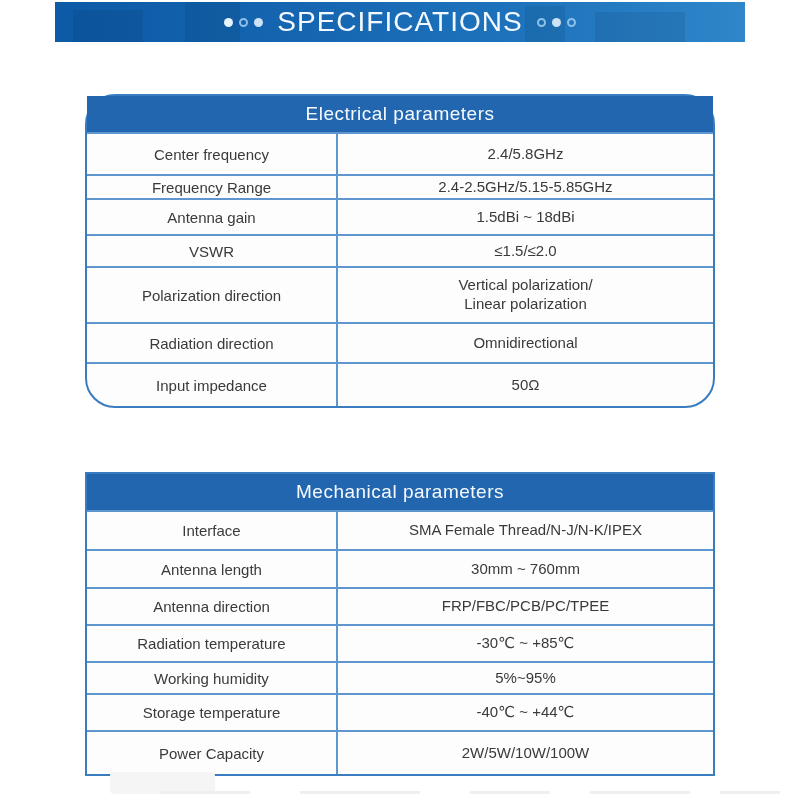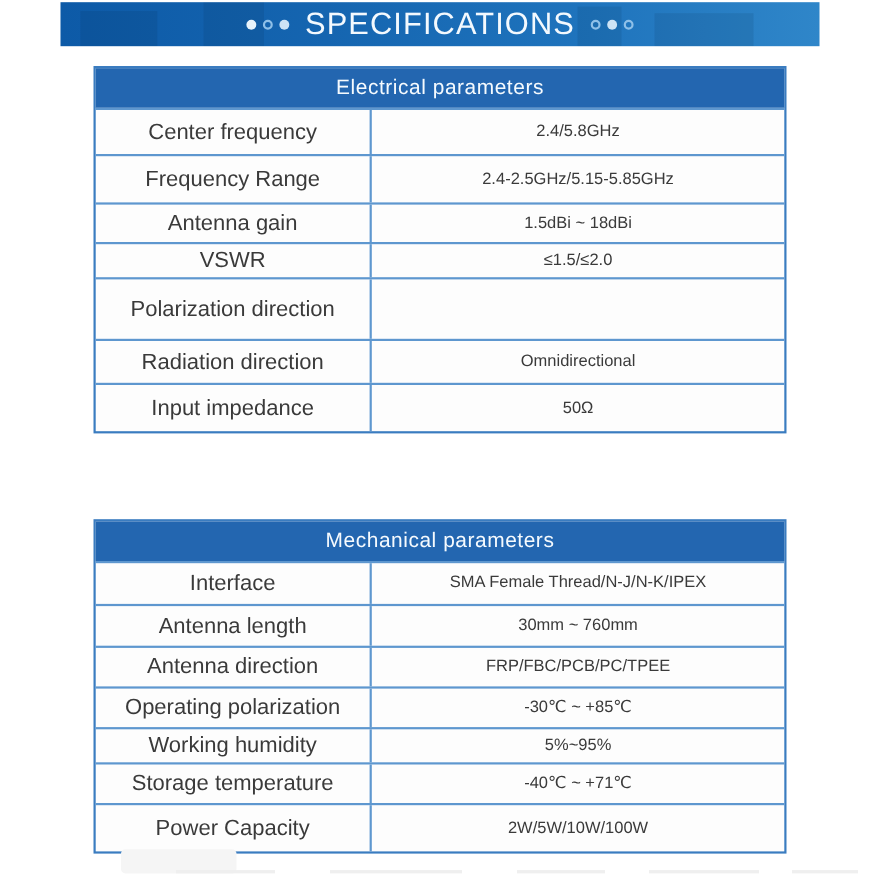--- a/index.html
+++ b/index.html
@@ -89,38 +89,38 @@
     border-top: 2px solid #5e97cf;
     box-sizing: border-box;
   }
   .label-cell {
     flex: 0 0 251px;
     border-right: 2px solid #5e97cf;
     display: flex;
     align-items: center;
     justify-content: center;
     text-align: center;
-    font-size: 20px;
+    font-size: 15px;
     box-sizing: border-box;
     padding: 2px 24px;
   }
   .value-cell {
     flex: 1;
     display: flex;
     align-items: center;
     justify-content: center;
     text-align: center;
     font-size: 15px;
     white-space: pre-line;
     line-height: 1.25;
     box-sizing: border-box;
     padding: 2px 6px;
   }
 
-  #electrical-table { top: 60px; }
+  #electrical-table { top: 94px; border-radius: 30px; }
   #mechanical-table { top: 432px; margin-top: 40px; }
 
   
   .photo-edge { position: absolute; left: 0; top: 0; width: 800px; height: 800px; pointer-events: none; }
   .photo-edge .seg {
     position: absolute;
     background: #efefef;
     height: 3px;
     top: 791px;
   }
@@ -155,34 +155,36 @@
   </div>
 </div>
 
 <div class="spec-table" id="electrical-table">
   <div class="table-title">Electrical parameters</div>
 
   <div class="row" style="height:42px">
     <div class="label-cell">Center frequency</div>
     <div class="value-cell">2.4/5.8GHz</div>
   </div>
-  <div class="row" style="height:44px">
+  <div class="row" style="height:24px">
     <div class="label-cell">Frequency Range</div>
     <div class="value-cell">2.4-2.5GHz/5.15-5.85GHz</div>
   </div>
   <div class="row" style="height:36px">
     <div class="label-cell">Antenna gain</div>
     <div class="value-cell">1.5dBi ~ 18dBi</div>
   </div>
   <div class="row" style="height:32px">
     <div class="label-cell">VSWR</div>
     <div class="value-cell">≤1.5/≤2.0</div>
   </div>
   <div class="row" style="height:56px">
     <div class="label-cell">Polarization direction</div>
+    <div class="value-cell">Vertical polarization/
+Linear polarization</div>
   </div>
   <div class="row" style="height:40px">
     <div class="label-cell">Radiation direction</div>
     <div class="value-cell">Omnidirectional</div>
   </div>
   <div class="row" style="height:44px">
     <div class="label-cell">Input impedance</div>
     <div class="value-cell">50Ω</div>
   </div>
 </div>
@@ -196,30 +198,30 @@
   </div>
   <div class="row" style="height:38px">
     <div class="label-cell">Antenna length</div>
     <div class="value-cell">30mm ~ 760mm</div>
   </div>
   <div class="row" style="height:37px">
     <div class="label-cell">Antenna direction</div>
     <div class="value-cell">FRP/FBC/PCB/PC/TPEE</div>
   </div>
   <div class="row" style="height:37px">
-    <div class="label-cell">Operating polarization</div>
+    <div class="label-cell">Radiation temperature</div>
     <div class="value-cell">-30℃ ~ +85℃</div>
   </div>
   <div class="row" style="height:32px">
     <div class="label-cell">Working humidity</div>
     <div class="value-cell">5%~95%</div>
   </div>
   <div class="row" style="height:37px">
     <div class="label-cell">Storage temperature</div>
-    <div class="value-cell">-40℃ ~ +71℃</div>
+    <div class="value-cell">-40℃ ~ +44℃</div>
   </div>
   <div class="row" style="height:44px">
     <div class="label-cell">Power Capacity</div>
     <div class="value-cell">2W/5W/10W/100W</div>
   </div>
 </div>
 
 <div class="photo-edge">
   <div class="blob"></div>
   <div class="seg" style="left:160px;width:90px"></div>

